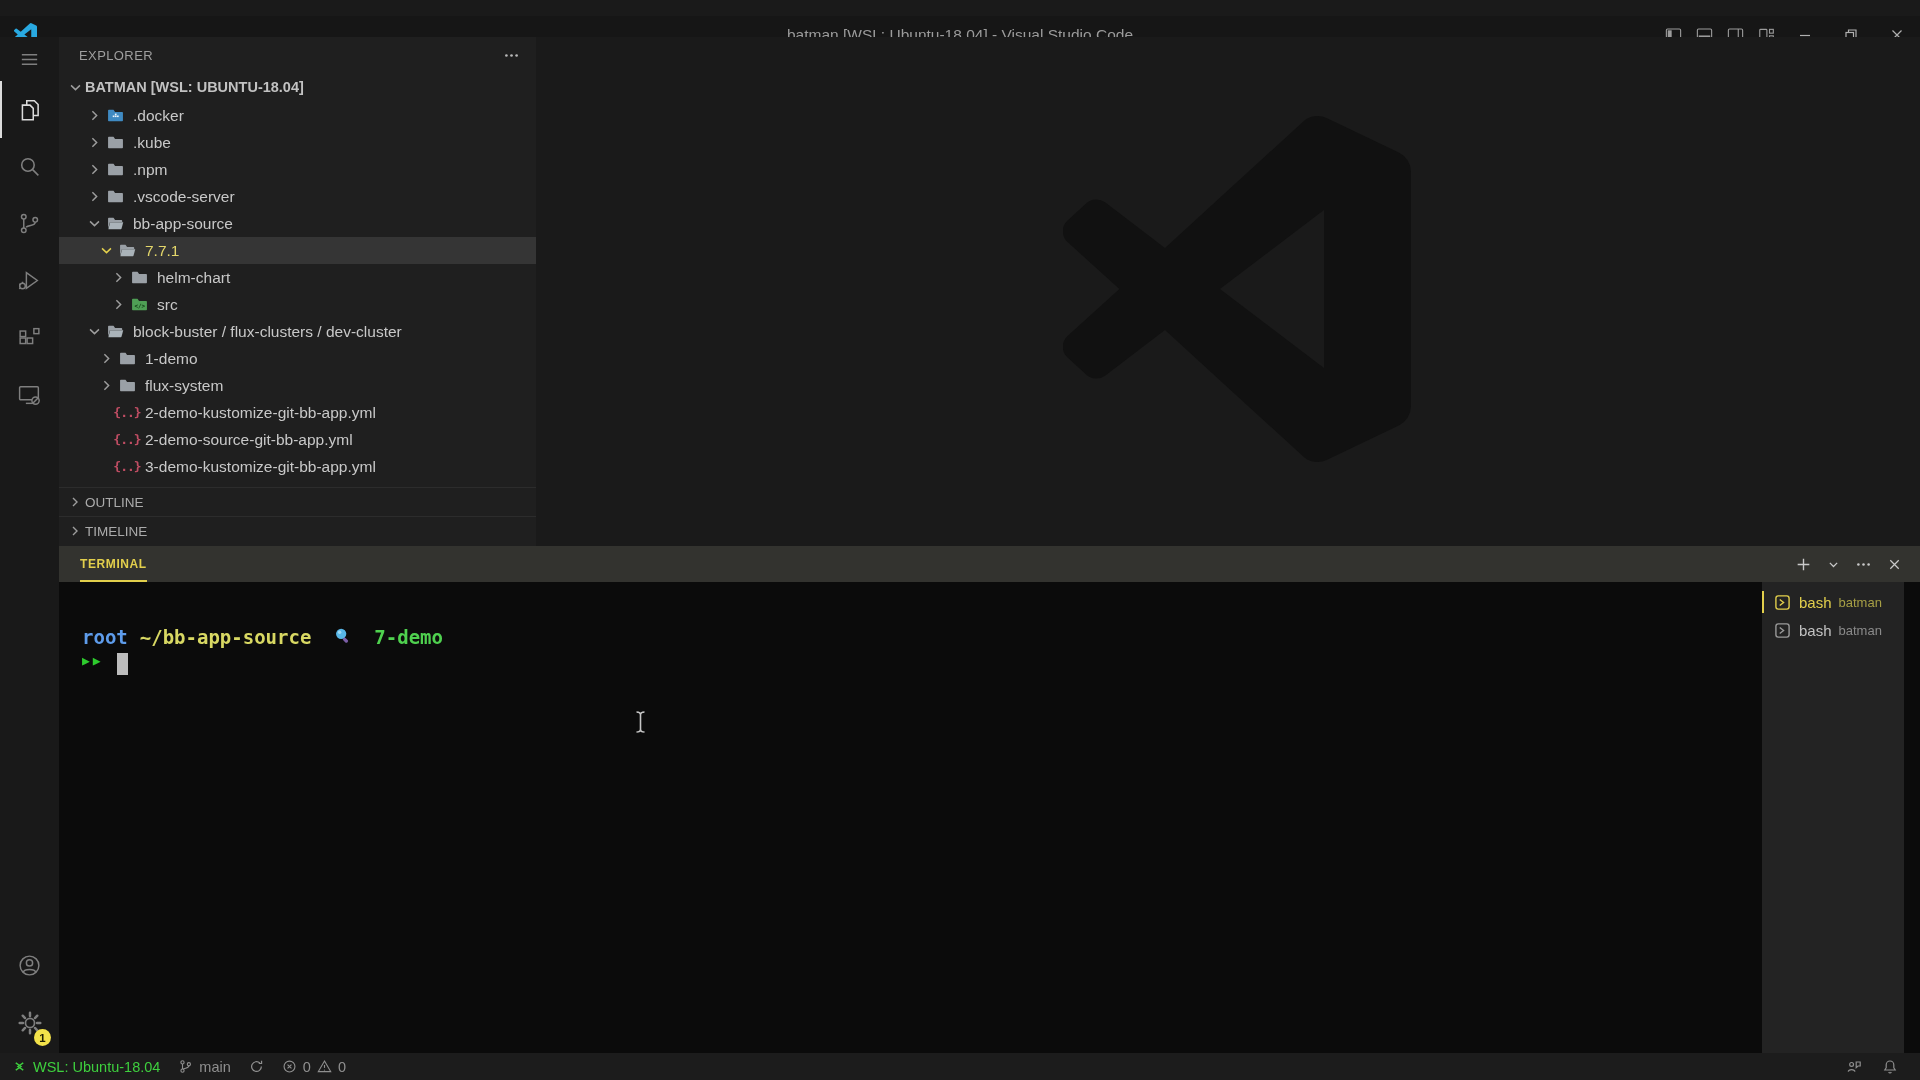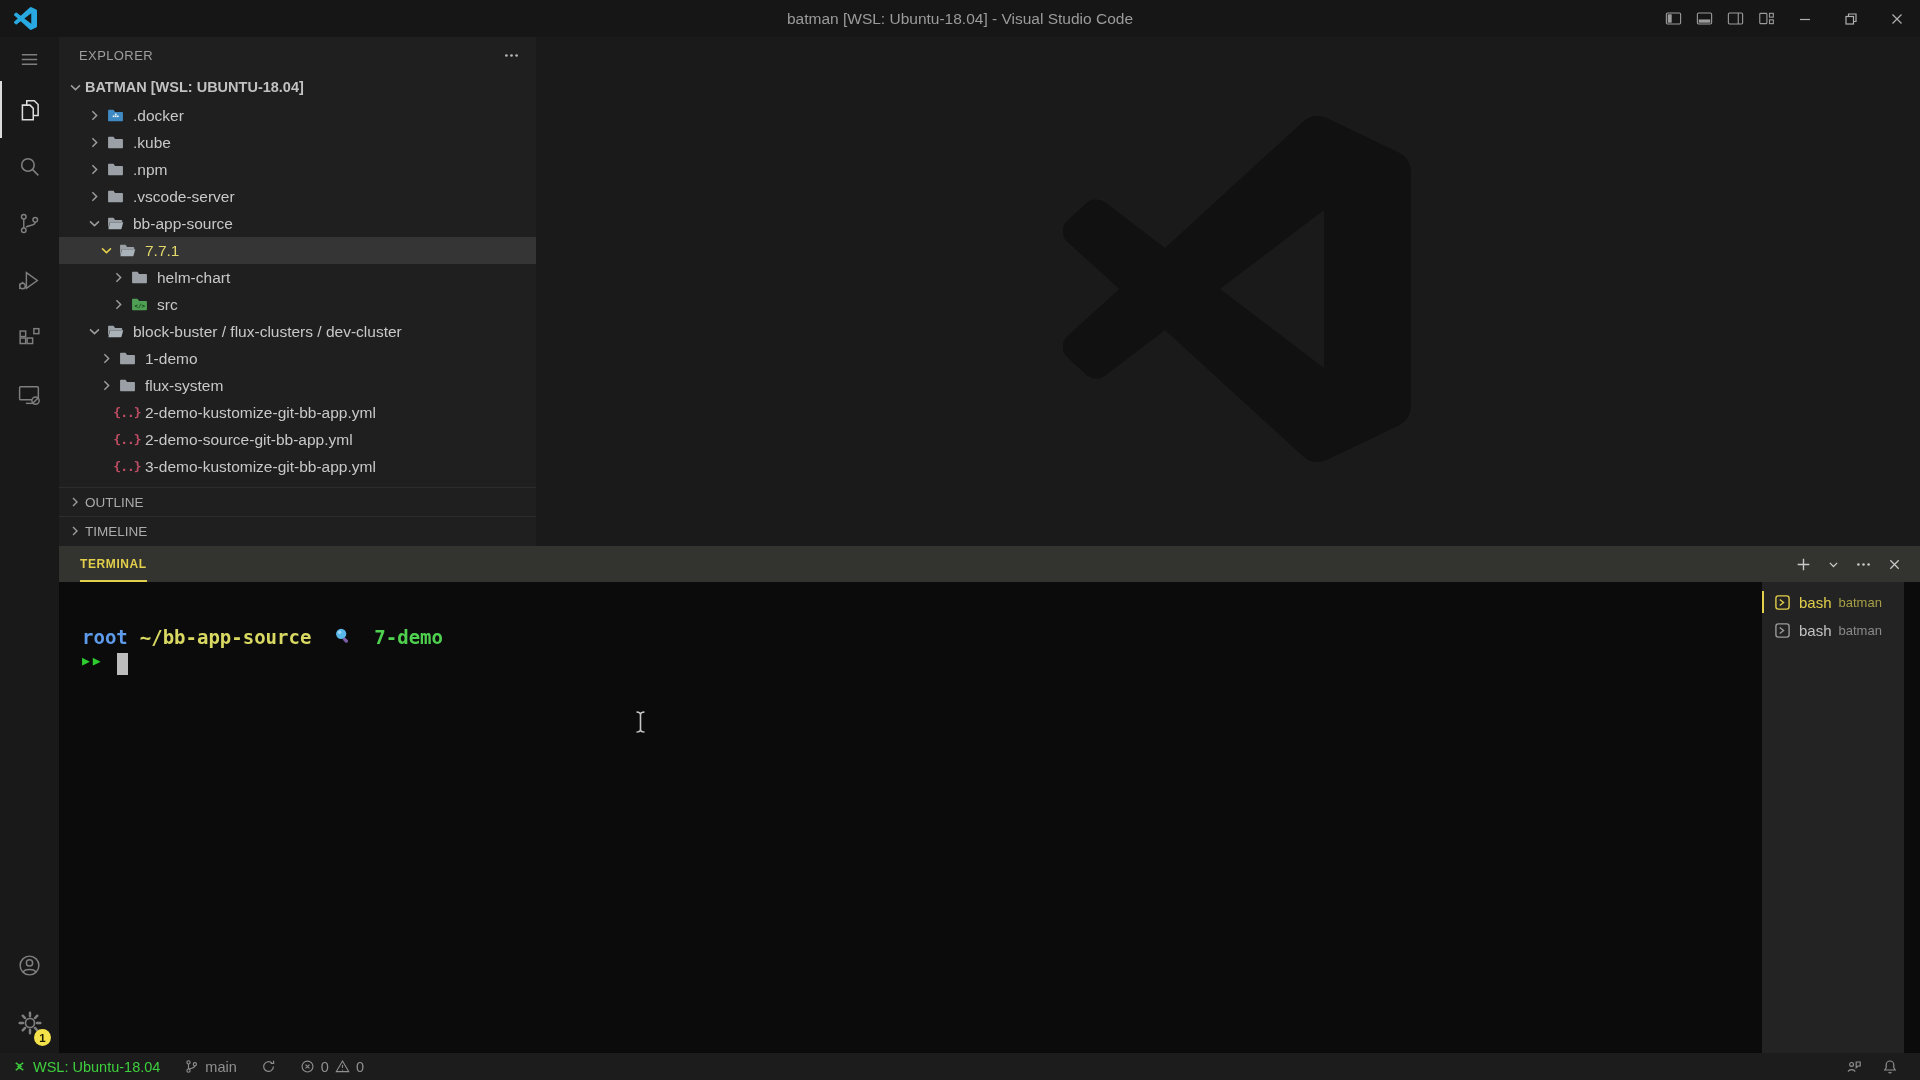--- a/index.html
+++ b/index.html
@@ -1,21 +1,21 @@
 <!DOCTYPE html>
 <html style="--accent: #e2cf4c; --badgeYellow: #f3e24a; --selectedText: #e4d76b; --remoteGreen: #3ecf3e; --promptBlue: #5e9ceb; --promptYellow: #d8d863; --promptGreen: #4fd14f; --arrowGreen: #2ecc2e; --yamlRed: #bf4d63; --dockerBlue: #3f8ac2; --srcGreen: #4f9f55; --folderGray: #9aa0a6; --folderGrayLight: #aab3b9; --logoBlue: #29a9e1;"><head>
 <meta charset="utf-8">
 <style>
   html,body{margin:0;padding:0}
   body{width:1920px;height:1080px;position:relative;overflow:hidden;background:#1a1a1a;
        font-family:"Liberation Sans",sans-serif;color:#ccc;-webkit-font-smoothing:antialiased}
   svg{display:block}
 
   
-  .titlebar{position:absolute;left:0;top:0;width:1920px;height:37px;background:#161616}
+  .titlebar{position:absolute;left:0;top:16px;width:1920px;height:37px;background:#161616}
   .tb-logo{position:absolute;left:14px;top:7px;width:23px;height:23px}
   .tb-title{position:absolute;left:300px;right:300px;top:0;height:37px;display:flex;align-items:center;justify-content:center;
             font-size:15.5px;color:#9b9b9b;white-space:nowrap}
   .tb-controls{position:absolute;right:0;top:0;height:37px;display:flex;align-items:center}
   .tb-btn{width:31px;height:37px;display:flex;align-items:center;justify-content:center;color:#9c9c9c}
   .tb-btn.win{width:46px;color:#b0b0b0}
 
   
   .activitybar{position:absolute;left:0;top:37px;width:59px;height:1016px;background:#191919}
   .ab-item{position:relative;width:59px;height:57px;display:flex;align-items:center;justify-content:center;color:#7f7f7f}
@@ -72,21 +72,21 @@
   .tt-ic{width:17px;height:17px;margin-right:8px;color:#9a9a9a;flex:none}
   .tt-shell{font-size:15px}
   .tt-ws{font-size:13px;margin-left:7px;color:#8a8a8a}
   .tt-row.active,.tt-row.active .tt-ic{color:var(--accent,#e2cf4c)}
   .tt-row.active .tt-ws{color:#a79f45}
   .tt-row.active::before{content:"";position:absolute;left:0;top:3px;bottom:3px;width:2px;background:var(--accent,#e2cf4c)}
 
   
   .statusbar{position:absolute;left:0;top:1053px;width:1920px;height:27px;background:#1c1c1c;
              display:flex;align-items:center;font-size:14.5px;color:#8f8f8f}
-  .sb-left{display:flex;align-items:center;gap:24px;padding-left:12px}
+  .sb-left{display:flex;align-items:center;gap:18px;padding-left:12px}
   .sb-item{display:flex;align-items:center;gap:6px;white-space:nowrap}
   .sb-remote{color:var(--remoteGreen,#3ecf3e)}
   .sb-right{margin-left:auto;display:flex;align-items:center;gap:20px;padding-right:22px}
 </style>
 </head>
 <body>
 
 <div class="titlebar">
   <svg class="tb-logo" viewBox="0 0 100 100">
     <path fill="#29a9e1" fill-rule="evenodd" d="M96.5 10.8 75.9 0.9a6.2 6.2 0 0 0-7.1 1.2L29.3 38.2 12.1 25.1a4.2 4.2 0 0 0-5.3.2L1.3 30.3a4.2 4.2 0 0 0 0 6.2l14.9 13.5L1.3 63.5a4.2 4.2 0 0 0 0 6.2l5.5 5a4.2 4.2 0 0 0 5.3.2l17.2-13.1 39.5 36.1a6.2 6.2 0 0 0 7.1 1.2l20.6-9.9A6.2 6.2 0 0 0 100 83.6V16.4a6.2 6.2 0 0 0-3.5-5.6zM75 72.7 45.1 50 75 27.3z"></path>

